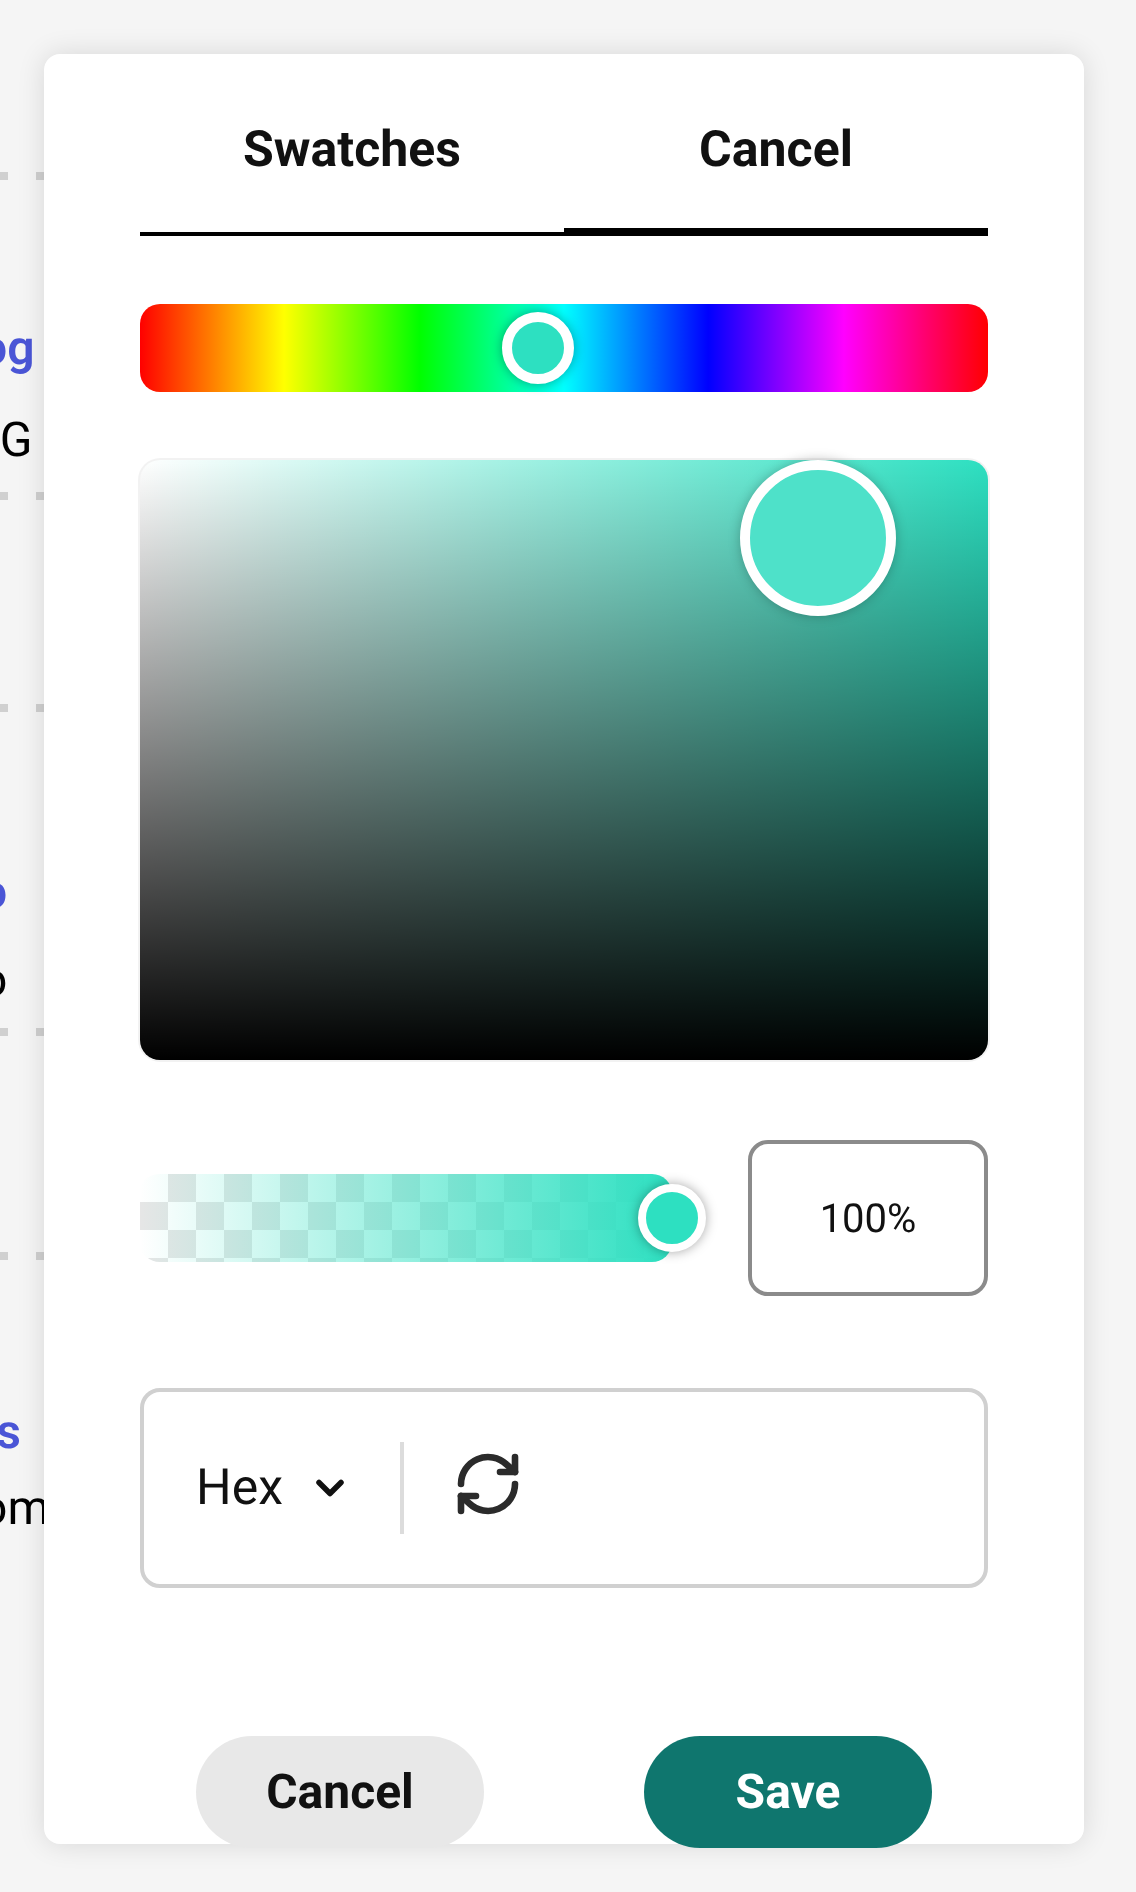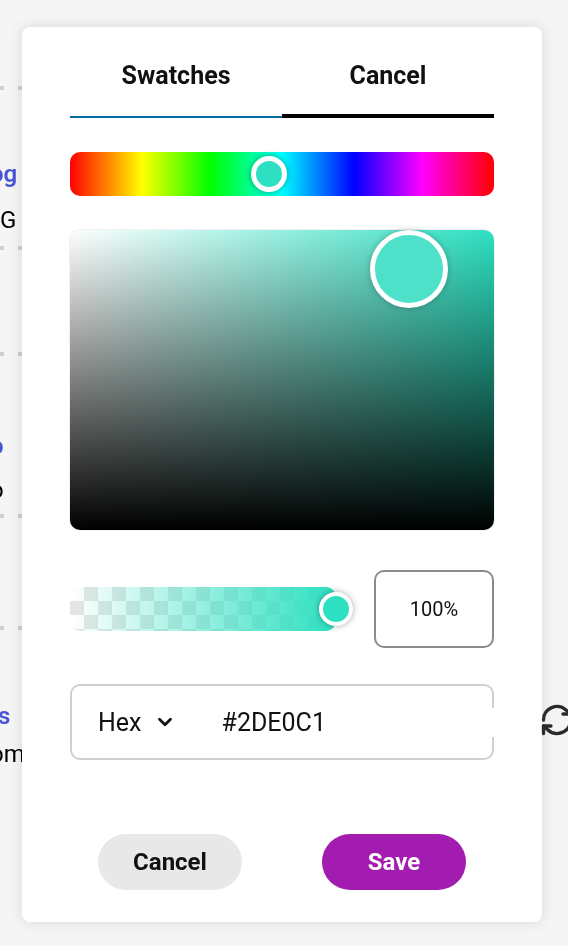--- a/index.html
+++ b/index.html
@@ -11,21 +11,21 @@
     .blue { color:#4a55d6; font-weight:600; }
     .dash-divider { position:absolute; height:4px; width:60px; background-image:repeating-linear-gradient(90deg,#d0d0d0 0 14px,transparent 14px 28px); }
 
     .panel {
       position:absolute; left:22px; top:27px; width:520px; height:895px;
       background:#fff; border-radius:8px; box-shadow:0 0 14px rgba(0,0,0,0.12);
       padding:0 0 20px 0;
     }
 
     .tabs { display:flex; margin:14px 48px 0 48px; }
-    .tab { flex:1; text-align:center; padding:20px 0 24px 0; font-size:25px; font-weight:700; color:#111; border-bottom:2px solid #0369a1; cursor:pointer; }
+    .tab { flex:1; text-align:center; padding:20px 0 24px 0; font-size:25px; font-weight:700; color:#111; border-bottom:2px solid #000000; cursor:pointer; }
     .tab.active { border-bottom:4px solid #000; }
 
     .content { padding:34px 48px 0 48px; }
 
     
     .hue-track {
       position:relative; width:424px; height:44px; border-radius:10px;
       background:linear-gradient(90deg,#ff0000 0%,#ffff00 17%,#00ff00 33%,#00ffff 50%,#0000ff 67%,#ff00ff 83%,#ff0000 100%);
       cursor:pointer;
     }
@@ -65,34 +65,34 @@
       background:#2DE0C1;
       border:4px solid #fff; box-shadow:0 0 6px rgba(0,0,0,0.35);
     }
     .alpha-input {
       width:120px; height:78px; border:2px solid #8b8b8b; border-radius:10px;
       font-size:20px; text-align:center; color:#111;
     }
 
     
     .hex-row {
-      margin-top:36px; width:424px; height:76px; border:2px solid #d0d0d0; border-radius:10px;
+      margin-top:46px; width:424px; height:100px; border:2px solid #d0d0d0; border-radius:10px;
       display:flex; align-items:center; padding:0 18px 0 26px;
     }
     .format-select { display:flex; align-items:center; gap:12px; font-size:25px; color:#111; cursor:pointer; }
     .chevron { display:inline-flex; }
     .vsep { width:2px; height:46px; background:#dcdcdc; margin:0 22px 0 24px; }
     .hex-input { border:none; outline:none; font-size:25px; color:#111; flex:1; }
     .reset-btn { width:40px; height:40px; display:flex; align-items:center; justify-content:center; cursor:pointer; }
 
     
     .footer { display:flex; justify-content:center; gap:80px; margin-top:74px; }
     .btn { min-width:144px; height:56px; border-radius:48px; font-size:24px; font-weight:700; display:flex; align-items:center; justify-content:center; cursor:pointer; border:none; }
     .btn-cancel { background:#e8e8e8; color:#111; }
-    .btn-save { background:#a21caf; color:#fff; }
+    .btn-save { background:#0f766e; color:#fff; }
 
   </style>
 </head>
 <body>
 
 <div class="bg-hints">
   <div class="dash-divider" style="top:86px;"></div>
   <span class="bg-line blue" style="top:160px;">og</span>
   <span class="bg-line" style="top:206px;">/G</span>
   <div class="dash-divider" style="top:246px;"></div>
@@ -132,21 +132,20 @@
     <div class="hex-row">
       <div class="format-select">
         <span>Hex</span>
         <span class="chevron">
           <svg width="22" height="22" viewBox="0 0 24 24" fill="none" stroke="#111" stroke-width="3" stroke-linecap="round" stroke-linejoin="round">
               <polyline points="6 9 12 15 18 9"></polyline>
             </svg>
         </span>
       </div>
       <div class="vsep"></div>
-      <input class="hex-input" value="#2DE0C1" style="">
       <div class="reset-btn">
         <span>
           <svg width="36" height="36" viewBox="0 0 24 24" fill="none" stroke="#2b2b2b" stroke-width="2.2" stroke-linecap="round" stroke-linejoin="round">
             <path d="M3 12a9 9 0 0 1 15.2-6.5L21 8"></path>
             <path d="M21 3v5h-5"></path>
             <path d="M21 12a9 9 0 0 1-15.2 6.5L3 16"></path>
             <path d="M3 21v-5h5"></path>
           </svg>
         </span>
       </div>

